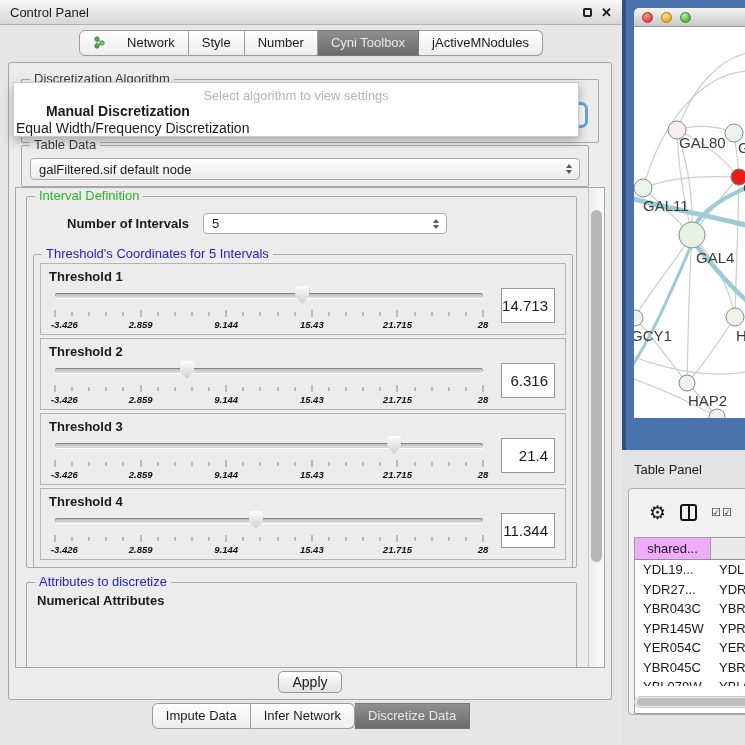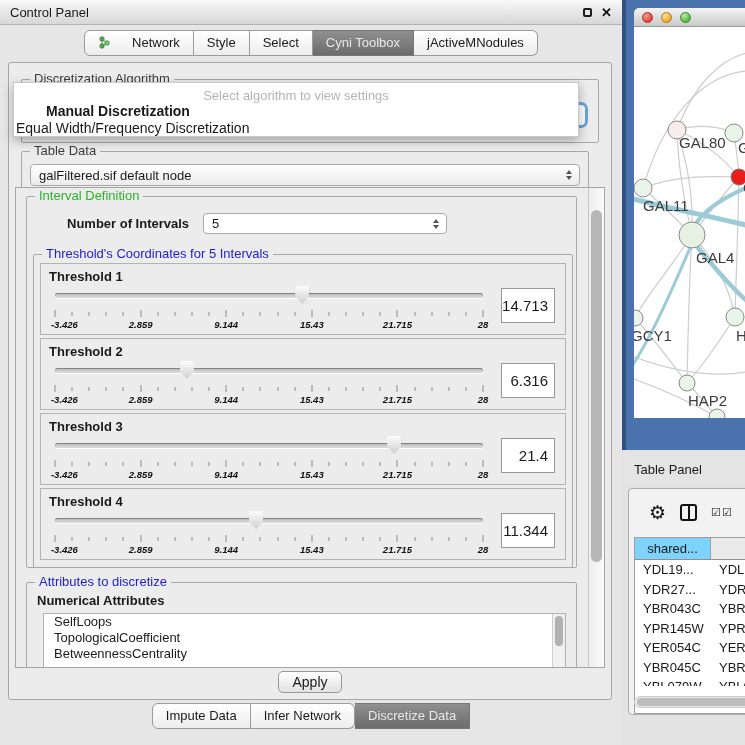--- a/index.html
+++ b/index.html
@@ -41,21 +41,21 @@
                         border:3px solid #69a4dd; border-radius:7px; }
 
   
   #algo-popup { position:absolute; left:4px; top:19px; width:566px; height:55px; background:#fff;
                 border:1px solid #c9c9c9; box-shadow:0 4px 10px rgba(0,0,0,.3); z-index:6; }
   .popup-prompt { text-align:center; color:#b4b4b4; font-size:13px; padding-top:5px; }
   .popup-opt { font-size:14px; padding:0 2px; line-height:17px; }
   .popup-opt.bold { font-weight:bold;padding-left:32px; }
 
   
-  #tabledata-group { position:absolute; left:12px; top:88px; width:568px; height:42px; }
+  #tabledata-group { position:absolute; left:12px; top:82px; width:568px; height:42px; }
   .combo { display:flex; align-items:center; background:linear-gradient(#ffffff,#ebebeb);
            border:1px solid #aaa; border-radius:4px; height:22px; font-size:13px; padding-left:8px; }
   .combo .spacer { flex:1; }
   .stepper { display:flex; flex-direction:column; gap:2px; margin-right:7px; }
   .stepper i { width:0; height:0; border-left:3.5px solid transparent; border-right:3.5px solid transparent; }
   .stepper i.up { border-bottom:4px solid #555; }
   .stepper i.dn { border-top:4px solid #555; }
   #tabledata-combo { margin:12px 8px 0 8px; }
 
   
@@ -122,21 +122,21 @@
   #table-panel { position:absolute; left:628px; top:488px; width:130px; height:227px;
                  background:#f2f2f2; border:1px solid #aeaeae; border-radius:4px; overflow:hidden; }
   #tp-toolbar { height:46px; display:flex; align-items:center; gap:14px; padding-left:20px; }
   .gear-glyph { font-size:19px; color:#111; line-height:1; }
   .cols-glyph { width:17px; height:17px; border:2px solid #111; border-radius:3px; position:relative; }
   .cols-glyph::after { content:""; position:absolute; left:50%; top:0; bottom:0; width:2px; background:#111; transform:translateX(-50%); }
   .check-glyphs { font-size:11px; letter-spacing:1px; color:#111; }
   #tp-table { position:absolute; left:5px; top:48px; right:-40px; bottom:0; background:#fff; border:1px solid #9e9e9e; }
   .tp-header { display:flex; height:22px; border-bottom:1px solid #8f8f8f; font-size:13px; }
   .tp-header .hc { display:flex; align-items:center; justify-content:center; border-right:1px solid #9e9e9e; }
-  .tp-header .hc.sel { width:76px; background:#7dd3fc; }
+  .tp-header .hc.sel { width:76px; background:#f0abfc; }
   .tp-header .hc.plain { width:76px; background:#e9e9e9; }
   .tp-rows { overflow:hidden; height:126px; }
   .tp-row { display:flex; height:19.5px; font-size:13px; }
   .tp-row .c { width:76px; padding-left:8px; line-height:19.5px; white-space:nowrap; overflow:hidden; }
   #tp-hsb { position:absolute; left:5px; right:-40px; bottom:6px; height:12px; background:#ececec; border:1px solid #c9c9c9; border-radius:6px; }
   #tp-hsb .hthumb { position:absolute; left:2px; top:1px; bottom:1px; width:96%; background:#bdbdbd; border-radius:5px; }
 </style>
 </head>
 <body>
 
@@ -159,21 +159,21 @@
         <circle cx="4" cy="3" r="2.2" fill="#4caf50" stroke="#2e7d32" stroke-width="0.8"></circle>
         <circle cx="4" cy="10" r="2.2" fill="#4caf50" stroke="#2e7d32" stroke-width="0.8"></circle>
         <circle cx="9" cy="7" r="2.2" fill="#79d279" stroke="#2e7d32" stroke-width="0.8"></circle>
       </svg>
       <span>Network</span>
     </div>
     <div class="tab">
       <span>Style</span>
     </div>
     <div class="tab">
-      <span>Select</span>
+      <span>Number</span>
     </div>
     <div class="tab active">
       <span>Cyni Toolbox</span>
     </div>
     <div class="tab last">
       <span>jActiveMNodules</span>
     </div>
   </div>
 
   <div class="cp-content">
@@ -409,30 +409,20 @@
                 <div class="value-box">11.344</div>
               </div>
             </div>
 
           </div>
         </div>
 
         <div class="group" id="fs-attrs">
           <span class="gtitle blue">Attributes to discretize</span>
           <div class="attr-head">Numerical Attributes</div>
-          <div class="listbox">
-            <div class="items">
-                <div class="item">SelfLoops</div>
-                <div class="item">TopologicalCoefficient</div>
-                <div class="item">BetweennessCentrality</div>
-              </div>
-            <div class="list-vsb">
-                <div class="vthumb"></div>
-              </div>
-          </div>
         </div>
 
       </div>
       <div id="settings-vsb">
           <div class="vthumb"></div>
         </div>
     </div>
 
     <div id="apply-strip">
       <div id="apply-btn">Apply</div>

